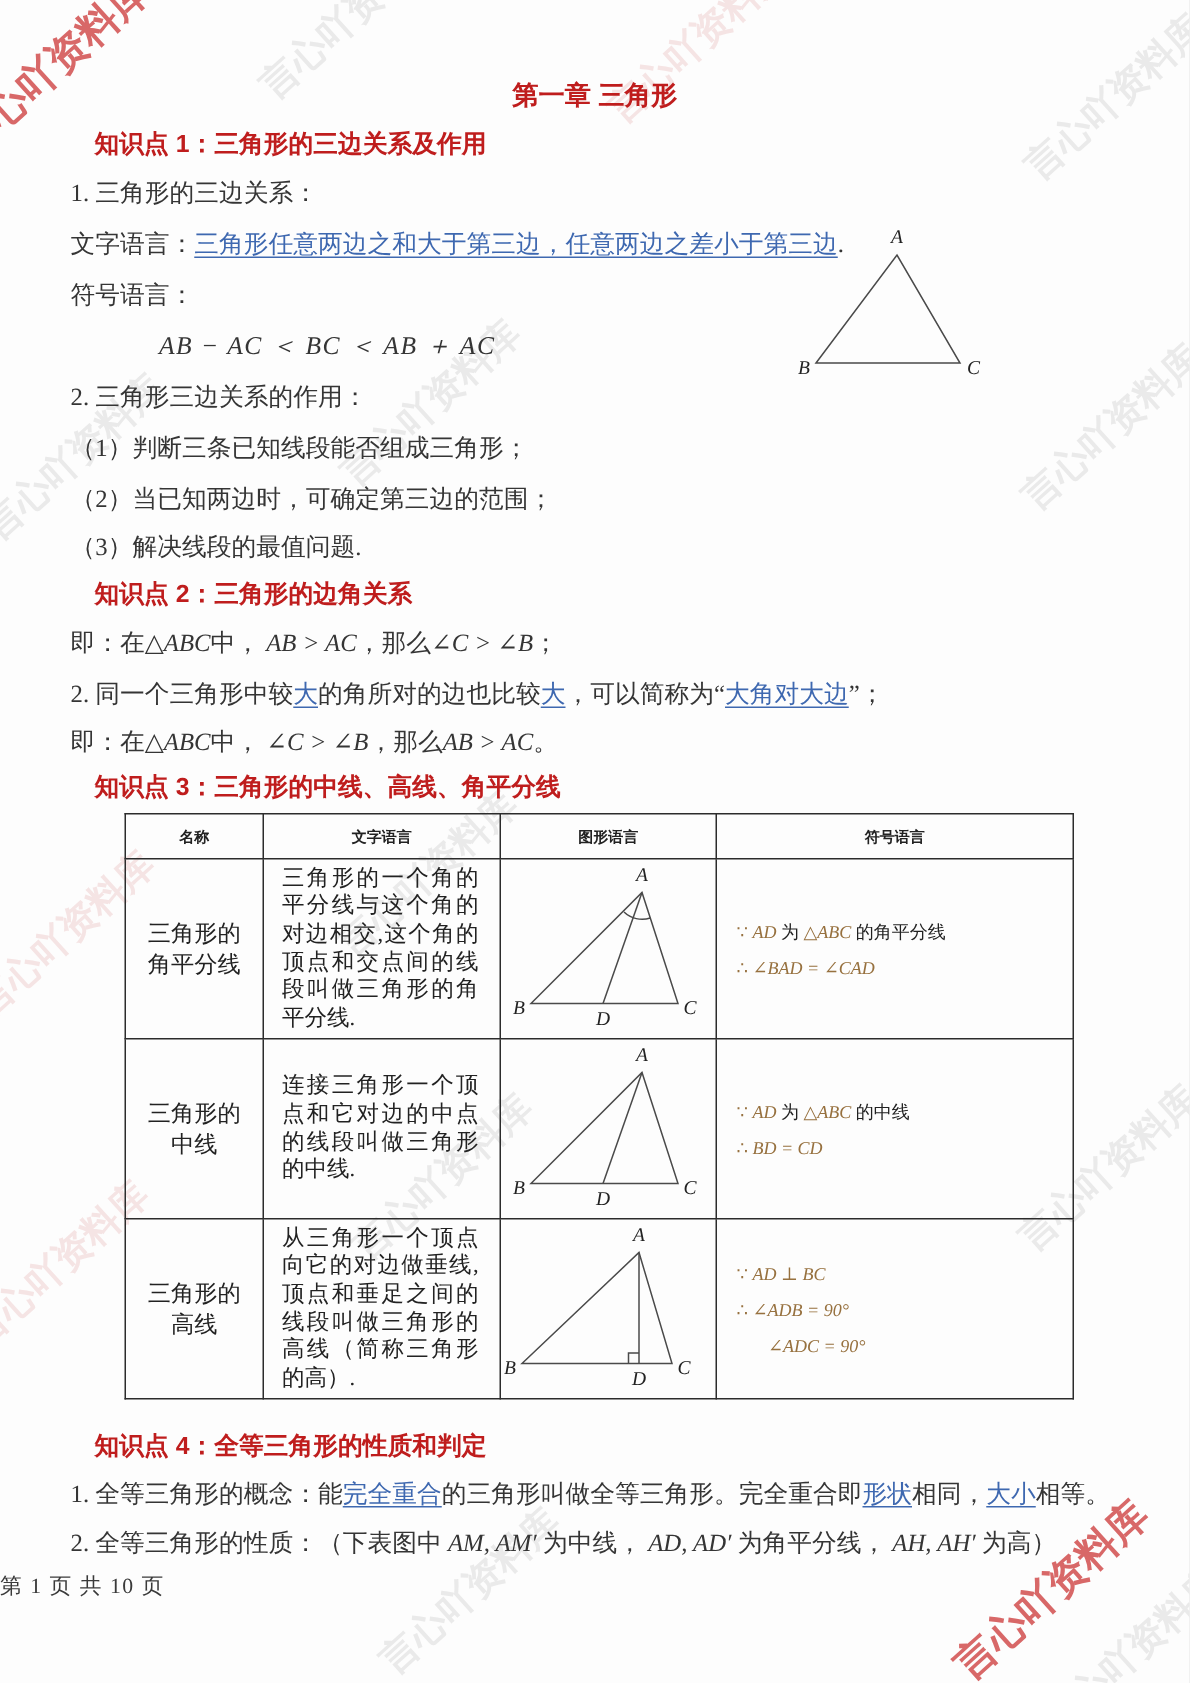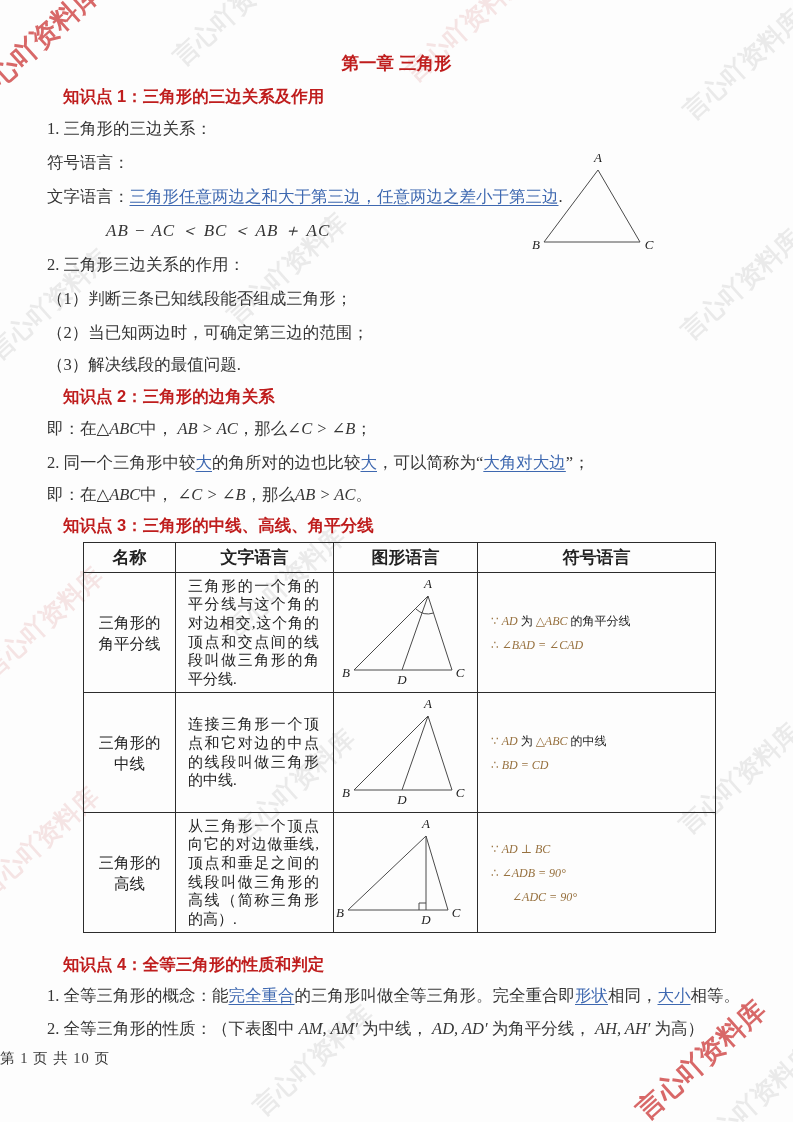--- a/index.html
+++ b/index.html
@@ -84,21 +84,21 @@
     position:relative;z-index:1;
     border-collapse:collapse;table-layout:fixed;
     margin:2px 0 0 83px;width:632px;
   }
   .kt col.c1{width:92px;}
   .kt col.c2{width:158px;}
   .kt col.c3{width:144px;}
   .kt col.c4{width:238px;}
   .kt th,.kt td{border:1.4px solid #2c2c2c;}
   .kt th{
-    height:27px;font-size:17px;font-weight:600;
+    height:27px;font-size:10px;font-weight:600;
     text-align:center;color:#222;
   }
   .kt td{height:113px;vertical-align:middle;}
   .kt .nm{text-align:center;font-size:15.5px;line-height:21px;color:#222;padding:0 12px;}
   .kt .ds{font-size:15px;line-height:18.6px;color:#222;padding:3px 14px 3px 12px;text-align:justify;}
   .kt .dg{text-align:center;padding:0;}
   .kt .sy{font-size:12px;line-height:24px;padding-left:13px;color:#222;}
   .sline{white-space:nowrap;}
   .ind{padding-left:21px;}
 </style>
@@ -120,22 +120,22 @@
   <span class="wm wm-gray wm11">言心吖资料库</span>
   <span class="wm wm-gray wm12">言心吖资料库</span>
   <span class="wm wm-gray wm13">言心吖资料库</span>
   <span class="wm wm-red  wm14">言心吖资料库</span>
   <span class="wm wm-gray wm15">言心吖资料库</span>
 
   <h1 class="title">第一章 三角形</h1>
 
   <h2 class="kp">知识点 1：三角形的三边关系及作用</h2>
   <p class="line">1. 三角形的三边关系：</p>
+  <p class="line"><span>文字语言：</span><span class="u-blue">三角形任意两边之和大于第三边，任意两边之差小于第三边</span><span>.</span></p>
   <p class="line">符号语言：</p>
-  <p class="line"><span>文字语言：</span><span class="u-blue">三角形任意两边之和大于第三边，任意两边之差小于第三边</span><span>.</span></p>
   <p class="line formula"><span class="math">AB − AC ＜ BC ＜ AB ＋ AC</span></p>
   <p class="line">2. 三角形三边关系的作用：</p>
   <p class="line">（1）判断三条已知线段能否组成三角形；</p>
   <p class="line">（2）当已知两边时，可确定第三边的范围；</p>
   <p class="line h30">（3）解决线段的最值问题.</p>
 
   <svg class="tri-main" width="132" height="110" viewBox="0 0 132 110">
     <path class="dline" d="M16 94 L70 22 L112 94 Z"></path>
     <text class="dlabel" x="70" y="14" text-anchor="middle">A</text>
     <text class="dlabel" x="8" y="101" text-anchor="middle">B</text>

